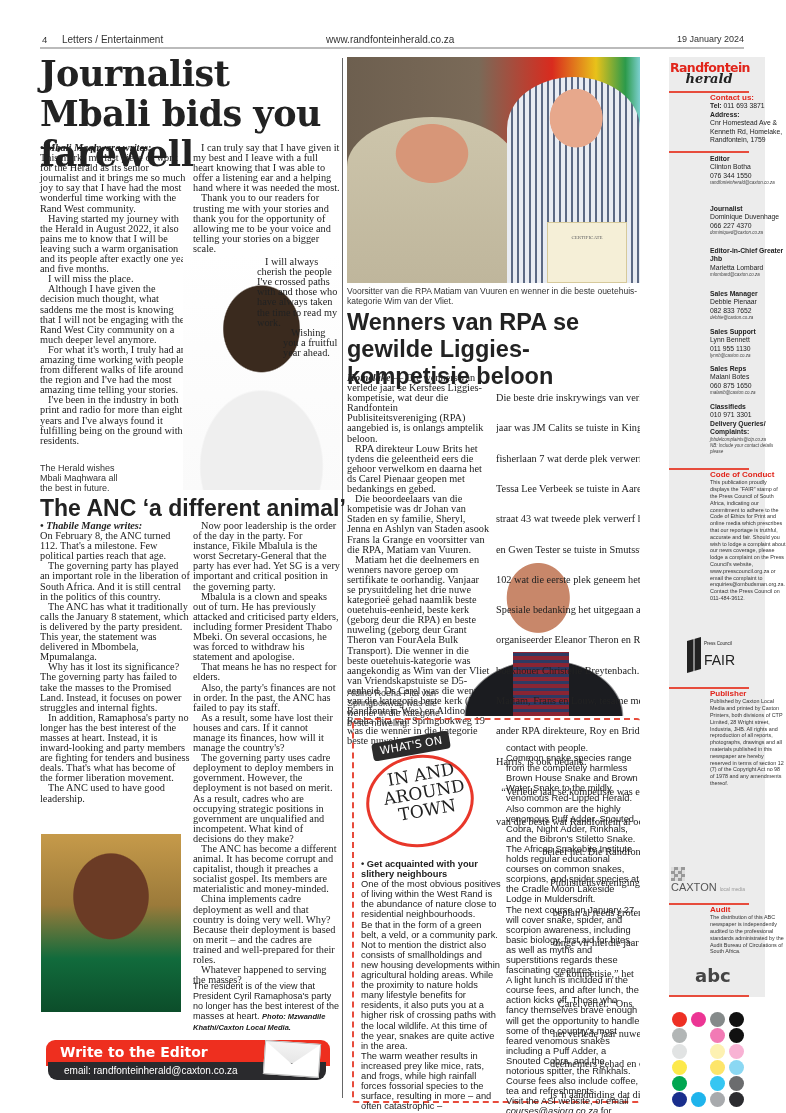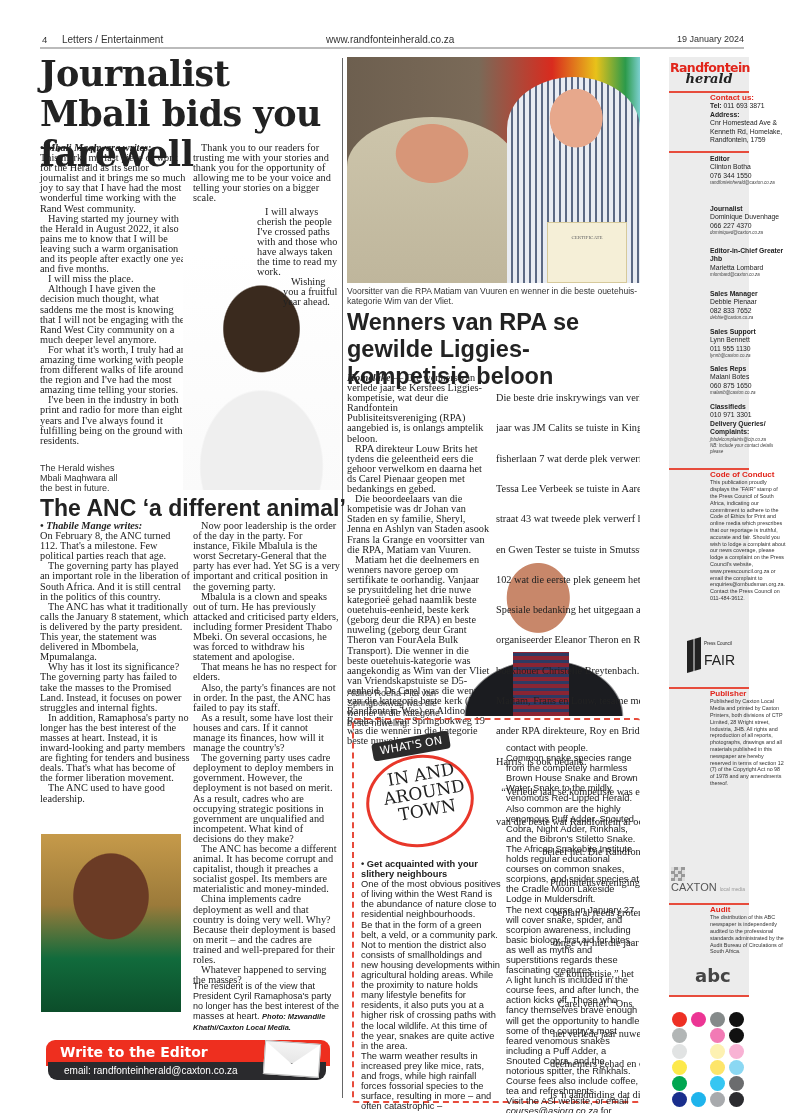--- a/index.html
+++ b/index.html
@@ -64,21 +64,21 @@
   .whatson-logo .tag { position: absolute; left: 6px; top: 2px; width: 78px; height: 18px; background: #2b2b2b; color: #fff; font-family: "DejaVu Sans", sans-serif; font-size: 11px; text-align: center; line-height: 18px; transform: rotate(-10deg); border-radius: 4px; }
   .whatson-logo .ring { position: absolute; left: 0; top: 20px; width: 108px; height: 92px; border: 3px solid #e8372a; border-radius: 50%; transform: rotate(-10deg); }
   .whatson-logo .big { position: absolute; left: 8px; top: 30px; width: 100px; text-align: center; font-family: "DejaVu Serif", serif; font-size: 17px; line-height: 18px; color: #222; transform: rotate(-10deg); }
   .sans-text { font-family: "Liberation Sans", sans-serif; font-size: 9.3px; line-height: 10.1px; color: #222; }
   .whatson-c1 { position: absolute; left: 361px; top: 859px; width: 140px; }
   .whatson-c2 { position: absolute; left: 506px; top: 743px; width: 134px; }
   .whatson .sub, .whatson-c1 .sub { font-weight: bold; }
   .email-italic { font-style: italic; }
 
   
-  .sidebar { position: absolute; left: 669px; top: 57px; width: 80px; height: 940px; background: #ececec; font-family: "Liberation Sans", sans-serif; color: #222; }
+  .sidebar { position: absolute; left: 669px; top: 57px; width: 96px; height: 940px; background: #ececec; font-family: "Liberation Sans", sans-serif; color: #222; }
   .sidebar .logo1 { position: absolute; left: 1px; top: 3px; width: 78px; text-align: center; font-family: "DejaVu Sans", sans-serif; font-weight: bold; font-size: 12.5px; color: #e1251b; letter-spacing: -0.6px; }
   .sidebar .logo2 { position: absolute; left: 1px; top: 14px; width: 78px; text-align: center; font-family: "DejaVu Serif", serif; font-style: italic; font-weight: bold; font-size: 13px; color: #222; }
   .sidebar .redline { position: absolute; left: 0; width: 80px; height: 2px; background: #e74c3c; }
   .sb-block { position: absolute; left: 2px; width: 76px; font-size: 6.8px; line-height: 8.4px; margin-left: 39px; }
   .sb-block .lbl { font-weight: bold; }
   .sb-block .red { color: #e1251b; font-weight: bold; font-size: 8px; }
   .sb-block .em { font-style: italic; font-size: 4.5px; color: #444; line-height: 6px; }
   .sb-block .small { font-size: 5.4px; line-height: 6.8px; color: #333; }
   .fair-logo { position: absolute; left: 18px; top: 623px; width: 50px; height: 34px; }
   .fair-logo .mark { position: absolute; left: 0; top: 0; width: 14px; height: 32px; background: linear-gradient(90deg, #222 0 40%, #888 40% 60%, #222 60%); transform: skewY(-15deg); }
@@ -110,20 +110,21 @@
   <p class="first"><span class="byline">• Mbali Maqhwara writes:</span></p>
   <p class="first">This marks my last piece of work for the Herald as its senior journalist and it brings me so much joy to say that I have had the most wonderful time working with the Rand West community.</p>
   <p>Having started my journey with the Herald in August 2022, it also pains me to know that I will be leaving such a warm organisation and its people after exactly one year and five months.</p>
   <p>I will miss the place.</p>
   <p>Although I have given the decision much thought, what saddens me the most is knowing that I will not be engaging with the Rand West City community on a much deeper level anymore.</p>
   <p>For what it's worth, I truly had an amazing time working with people from different walks of life around the region and I've had the most amazing time telling your stories.</p>
   <p>I've been in the industry in both print and radio for more than eight years and I've always found it fulfilling being on the ground with residents.</p>
 </div>
 <div class="mbali-photo"></div>
 <div class="mbali-c2 body-text">
+  <p>I can truly say that I have given it my best and I leave with a full heart knowing that I was able to offer a listening ear and a helping hand where it was needed the most.</p>
   <p>Thank you to our readers for trusting me with your stories and thank you for the opportunity of allowing me to be your voice and telling your stories on a bigger scale.</p>
   <p class="wrap" style="margin-top:3px">I will always cherish the people I've crossed paths with and those who have always taken the time to read my work.</p>
   <p class="wrap2">Wishing you a fruitful year ahead.</p>
 </div>
 <div class="mbali-caption">The Herald wishes Mbali Maqhwara all the best in future.</div>
 
 <h2 class="h2">The ANC ‘a different animal’</h2>
 <div class="anc-c1 body-text">
   <p class="first"><span class="byline">• Thabile Mange writes:</span></p>
   <p class="first">On February 8, the ANC turned 112. That's a milestone. Few political parties reach that age.</p>

